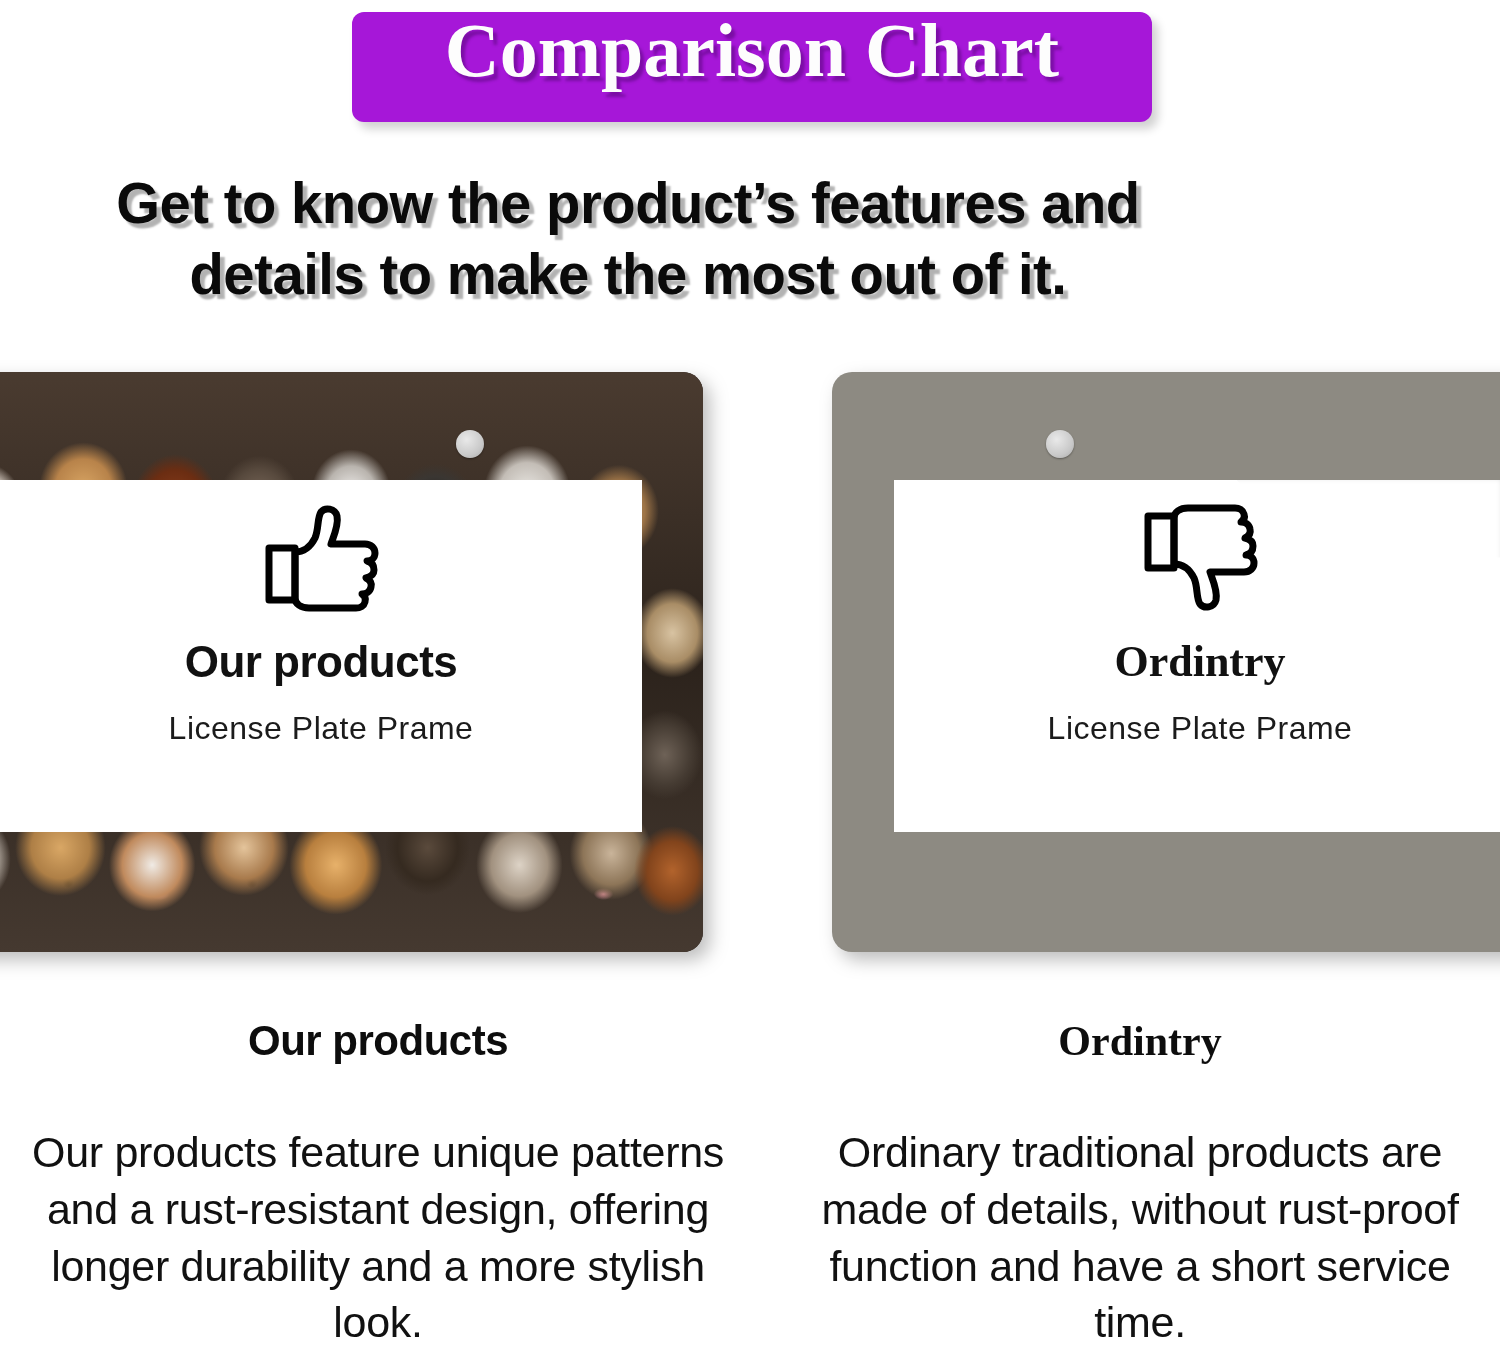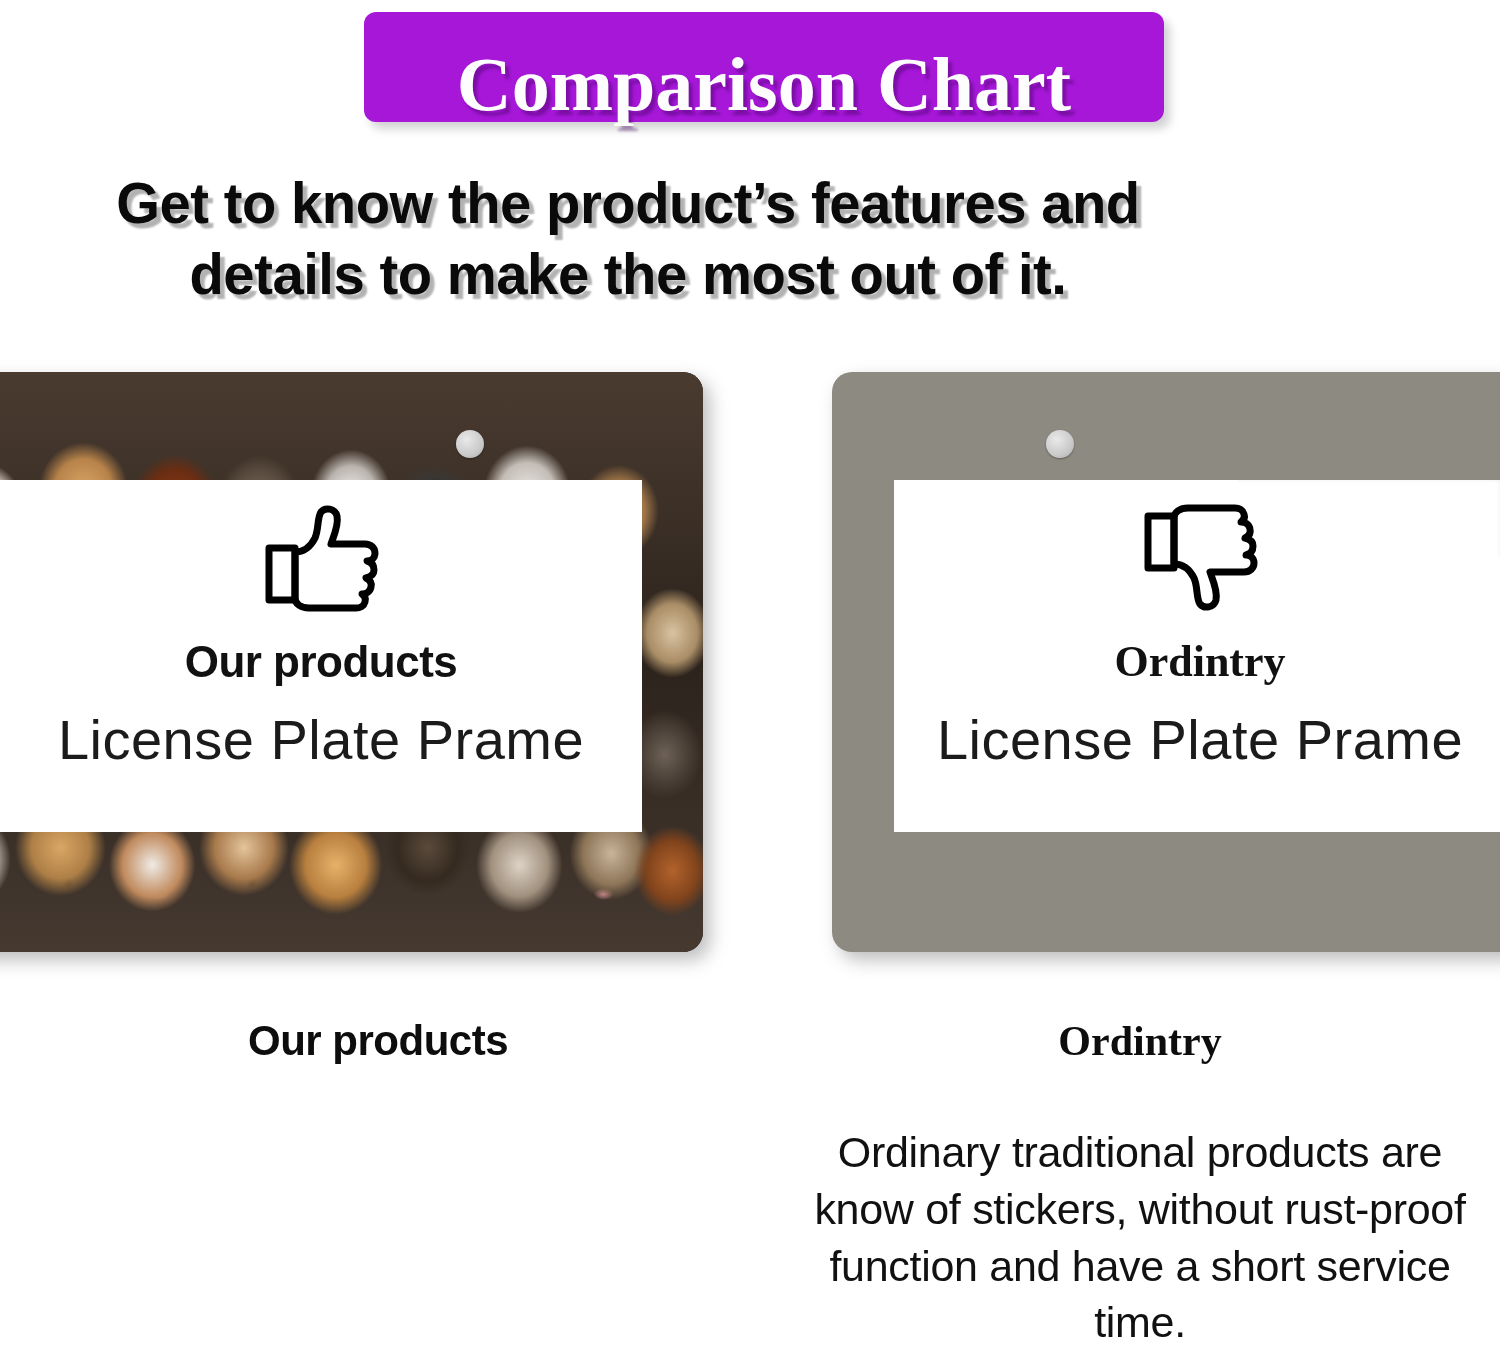--- a/index.html
+++ b/index.html
@@ -10,25 +10,25 @@
     background: #ffffff;
     font-family: "Liberation Sans", sans-serif;
     overflow: hidden;
   }
 
   #page { position: relative; width: 1500px; height: 1364px; background: #fff; }
 
   
   .banner {
     position: absolute;
-    left: 364px; top: 12px;
+    left: 352px; top: 12px;
     width: 800px; height: 110px;
     background: #a617d8;
     border-radius: 12px;
-    display: flex; align-items: flex-end; justify-content: center;
+    display: flex; align-items: flex-start; justify-content: center;
     box-shadow: 6px 7px 10px rgba(0,0,0,0.18);
   }
   .banner-title {
     font-family: "Liberation Serif", serif;
     font-weight: bold;
     font-size: 76px;
     color: #fdfdfd;
     letter-spacing: 0px;
     text-shadow: 4px 5px 3px rgba(60,0,90,0.40);
     white-space: nowrap;
@@ -198,21 +198,21 @@
   }
   .brand-label.ordinary {
     font-family: "Liberation Serif", serif;
     font-weight: bold;
     letter-spacing: 0px;
   }
   .product-line {
     margin-top: 28px;
     font-family: "Liberation Sans", sans-serif;
     font-weight: 300;
-    font-size: 56px;
+    font-size: 32px;
     line-height: 1;
     color: #1b1b1b;
     letter-spacing: 0.5px;
   }
 
   
   .bottom { position: absolute; left: 0; top: 1020px; width: 1500px; height: 344px; }
   .col { position: absolute; top: 0; width: 700px; text-align: center; }
   .col.left  { left: 28px; }
   .col.right { left: 790px; }
@@ -308,22 +308,23 @@
         </div>
       </div>
     </div>
 
   </div>
 
   <div class="bottom">
 
     <div class="col left">
       <div class="col-title ours">Our products</div>
+      <div class="col-body">Our products feature unique patterns and a rust-resistant design, offering longer durability and a more stylish look.</div>
     </div>
 
     <div class="col right">
       <div class="col-title ordinary">Ordintry</div>
-      <div class="col-body">Ordinary traditional products are know of stickers, without rust-proof function and have a short service time.</div>
+      <div class="col-body">Ordinary traditional products are made of details, without rust-proof function and have a short service time.</div>
     </div>
 
   </div>
 
 </div>
 
 </body></html>

